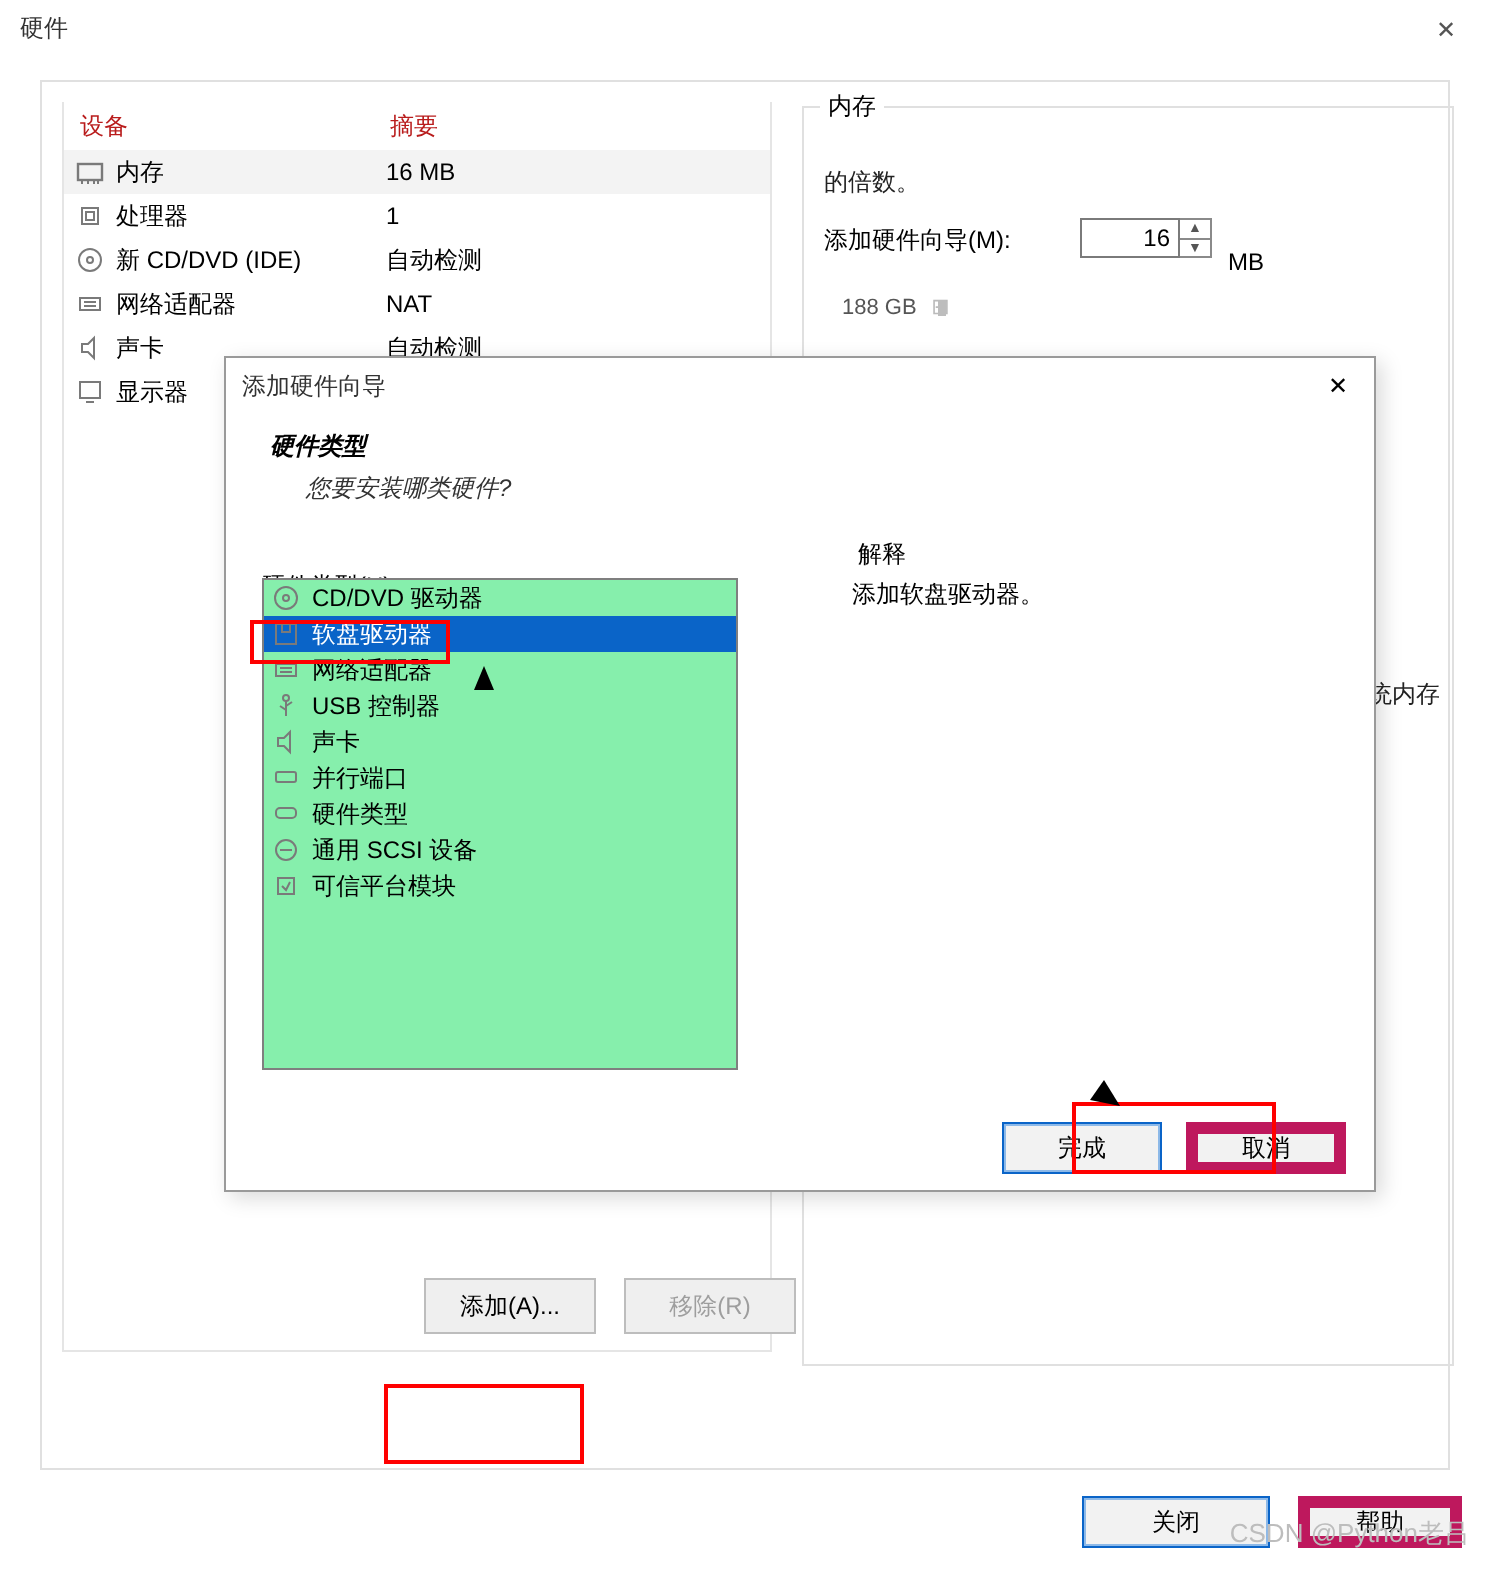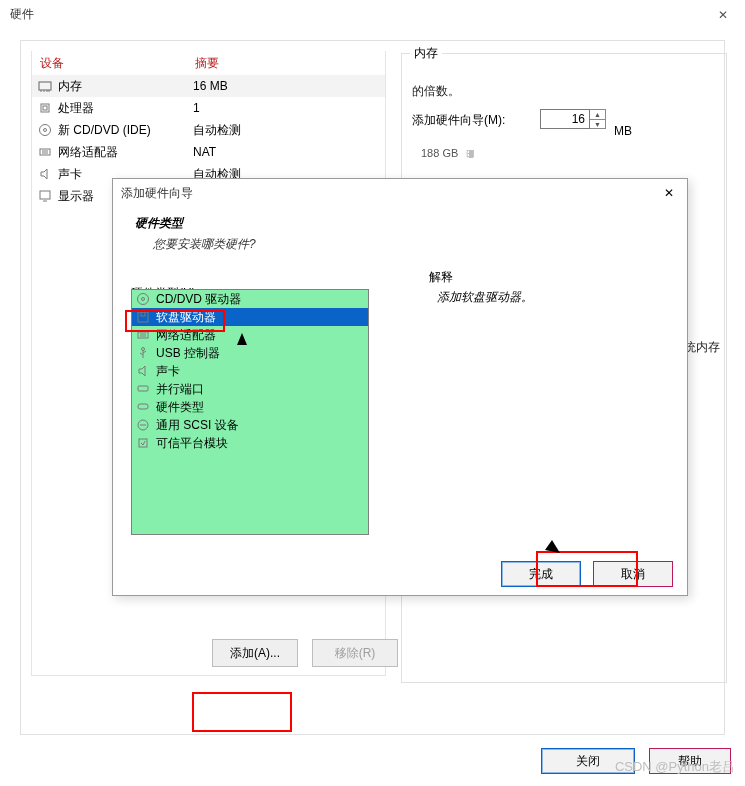--- a/index.html
+++ b/index.html
@@ -55,23 +55,23 @@
     .wiz-h2 { padding-left: 18px; color: #333; }
     .wiz-body { position: absolute; left: 16px; top: 80px; width: 544px; height: 290px; }
     .hw-label { position: absolute; left: 2px; top: 26px; }
     .hw-list { position: absolute; left: 2px; top: 30px; width: 238px; height: 246px; border: 1px solid #7f7f7f; background: #86efac; overflow: hidden; }
     .hw-item { display: flex; align-items: center; gap: 6px; height: 18px; padding: 0 4px; cursor: pointer; }
     .hw-item.sel { background: #0a64c8; color: #fff; }
     .hw-icon { width: 14px; height: 14px; display: inline-flex; align-items: center; justify-content: center; }
     .hw-icon svg { width: 14px; height: 14px; }
     .hw-item.sel .hw-icon svg { stroke: #fff; fill: none; }
     .expl-label { position: absolute; left: 300px; top: 10px; }
-    .expl-body { position: absolute; left: 308px; top: 30px; width: 255px; height: 246px; font-style: italic; }
+    .expl-body { position: absolute; left: 297px; top: 30px; width: 255px; height: 246px; }
     .wiz-btnbar { position: absolute; right: 14px; bottom: 8px; display: flex; gap: 12px; }
-    .wiz-btn { width: 80px; height: 26px; border: 1px solid #be185d; background: #f2f2f2; display: inline-flex; align-items: center; justify-content: center; cursor: pointer; }
+    .wiz-btn { width: 80px; height: 26px; border: 6px solid #be185d; background: #f2f2f2; display: inline-flex; align-items: center; justify-content: center; cursor: pointer; }
     .wiz-btn:first-child { border: 1px solid #0a64c8; box-shadow: inset 0 0 0 1px #8db9e8; }
 
     
     .main-footer { position: absolute; right: 14px; bottom: 12px; display: flex; gap: 14px; }
 
     
     .redbox { position: absolute; border: 2px solid #ff0000; pointer-events: none; }
     .redline { position: absolute; pointer-events: none; }
 
     .watermark { position: absolute; right: 10px; bottom: 10px; color: #bdbdbd; font-size: 13px; }

